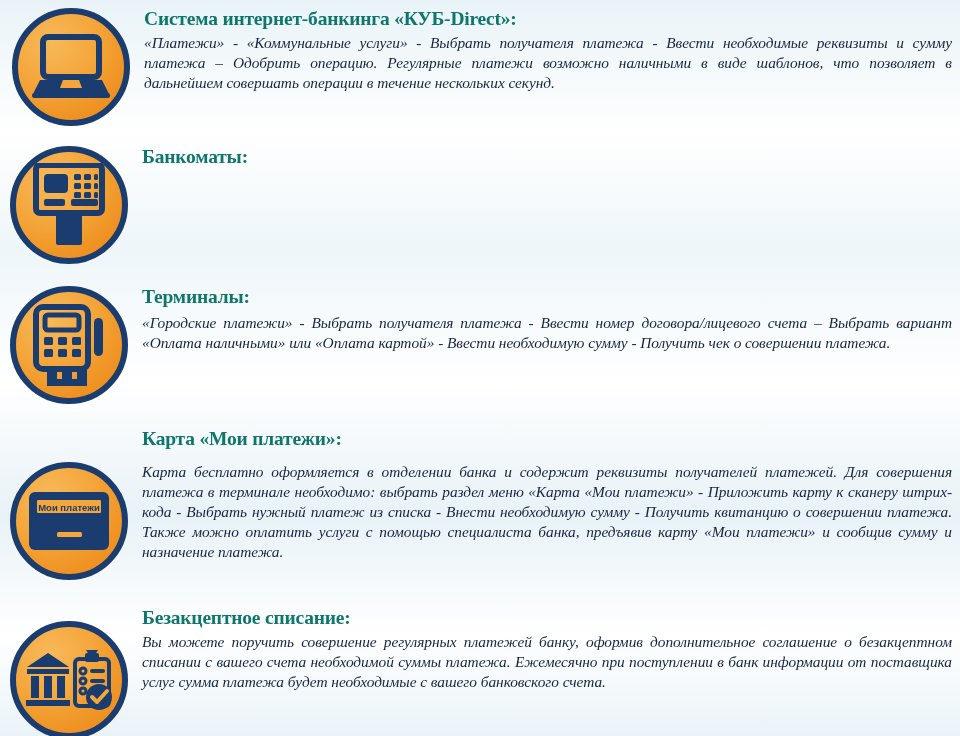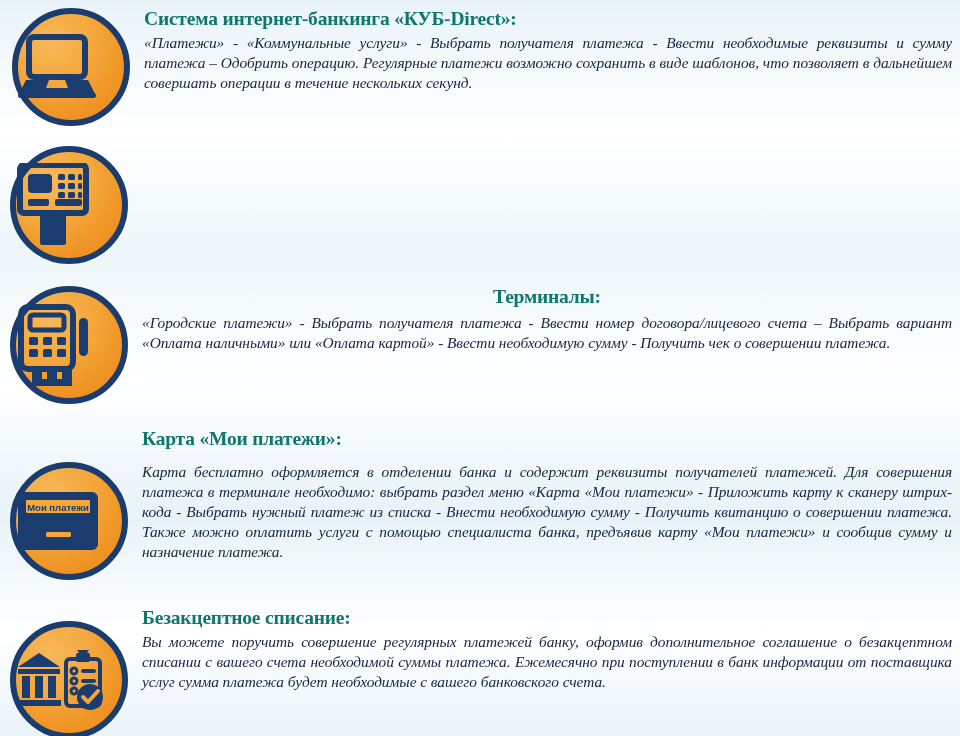--- a/index.html
+++ b/index.html
@@ -17,21 +17,21 @@
   .block{position:absolute;display:flex;align-items:flex-start;}
 
   
   .badge{
     position:relative;
     width:118px;height:118px;flex:0 0 118px;
     border-radius:50%;
     background:radial-gradient(circle at 32% 26%,#f7b95a 0%,#f4a63a 42%,#ef9324 72%,#e98a1c 100%);
     border:6px solid #1b3c6e;
     box-sizing:border-box;
-    display:flex;align-items:center;
+    display:flex;align-items:center;justify-content:center;
   }
   .badge svg{display:block;}
 
   
   .txt{flex:1 1 auto;padding-left:14px;}
   .heading{
     font-family:"Liberation Serif","DejaVu Serif",serif;
     font-weight:bold;
     font-size:19.5px;
     color:#0f766e;
@@ -52,21 +52,21 @@
   }
 
   
   #b0{left:12px;  top:8px;   width:940px;}
   #b0 .txt{width:808px;}
   #b1{left:10px;  top:146px; width:942px;}
   #b1 .txt{width:806px;}
   #b1 .heading{margin-bottom:6px;}
   #b2{left:10px;  top:286px; width:942px;}
   #b2 .txt{width:806px;}
-  #b2 .heading{margin-bottom:5px;text-align:center;}
+  #b2 .heading{margin-bottom:5px;}
   #b3{left:10px;  top:428px; width:942px;}
   #b3 .txt{width:810px;padding-left:14px;}
   #b3 .badge{margin-top:34px;}
   #b4{left:10px;  top:607px; width:942px;}
   #b4 .txt{width:808px;}
   #b4 .badge{margin-top:14px;}
 
   
   #b3 .heading{margin-bottom:12px;}
 
@@ -84,21 +84,21 @@
     <div class="badge">
       <svg width="78" height="66" viewBox="0 0 78 66" aria-hidden="true">
         <rect x="11" y="3" width="56" height="40" rx="5" ry="5" fill="none" stroke="#1b3c6e" stroke-width="6"></rect>
         <path d="M8 46 L70 46 L77 60 L1 60 Z" fill="#1b3c6e"></path>
         <path d="M31 46 L47 46 L50 54 L28 54 Z" fill="#f4a63a"></path>
         <rect x="0" y="59" width="78" height="5" rx="2.5" fill="#1b3c6e"></rect>
       </svg>
     </div>
     <div class="txt">
       <p class="heading">Система интернет-банкинга «КУБ-Direct»:</p>
-      <p class="body">«Платежи» - «Коммунальные услуги» - Выбрать получателя платежа - Ввести необходимые реквизиты и сумму платежа – Одобрить операцию. Регулярные платежи возможно сохранить в виде шаблонов, что позволяет в дальнейшем совершать операции в течение нескольких секунд.</p>
+      <p class="body">«Платежи» - «Коммунальные услуги» - Выбрать получателя платежа - Ввести необходимые реквизиты и сумму платежа – Одобрить операцию. Регулярные платежи возможно наличными в виде шаблонов, что позволяет в дальнейшем совершать операции в течение нескольких секунд.</p>
     </div>
   </div>
 
   <div class="block" id="b1">
     <div class="badge">
       <svg width="74" height="84" viewBox="0 0 74 84" aria-hidden="true">
         <rect x="4" y="2" width="66" height="48" rx="4" fill="none" stroke="#1b3c6e" stroke-width="6"></rect>
         <rect x="12" y="11" width="24" height="19" rx="4" fill="#1b3c6e"></rect>
         <g fill="#1b3c6e">
           <rect x="42" y="11" width="7" height="6" rx="1.5"></rect>
@@ -110,20 +110,21 @@
           <rect x="42" y="29" width="7" height="6" rx="1.5"></rect>
           <rect x="52" y="29" width="7" height="6" rx="1.5"></rect>
           <rect x="62" y="29" width="4" height="6" rx="1.5"></rect>
         </g>
         <rect x="12" y="36" width="21" height="7" rx="2" fill="#1b3c6e"></rect>
         <rect x="39" y="36" width="27" height="7" rx="2" fill="#1b3c6e"></rect>
         <rect x="24" y="50" width="26" height="32" rx="2" fill="#1b3c6e"></rect>
       </svg>
     </div>
     <div class="txt">
+      <p class="heading">Банкоматы:</p>
     </div>
   </div>
 
   <div class="block" id="b2">
     <div class="badge">
       <svg width="76" height="82" viewBox="0 0 76 82" aria-hidden="true">
         <rect x="5" y="3" width="52" height="62" rx="7" fill="none" stroke="#1b3c6e" stroke-width="6"></rect>
         <rect x="14" y="11" width="34" height="15" rx="3" fill="none" stroke="#1b3c6e" stroke-width="5"></rect>
         <g fill="#1b3c6e">
           <rect x="13" y="33" width="9" height="8" rx="1.5"></rect>

